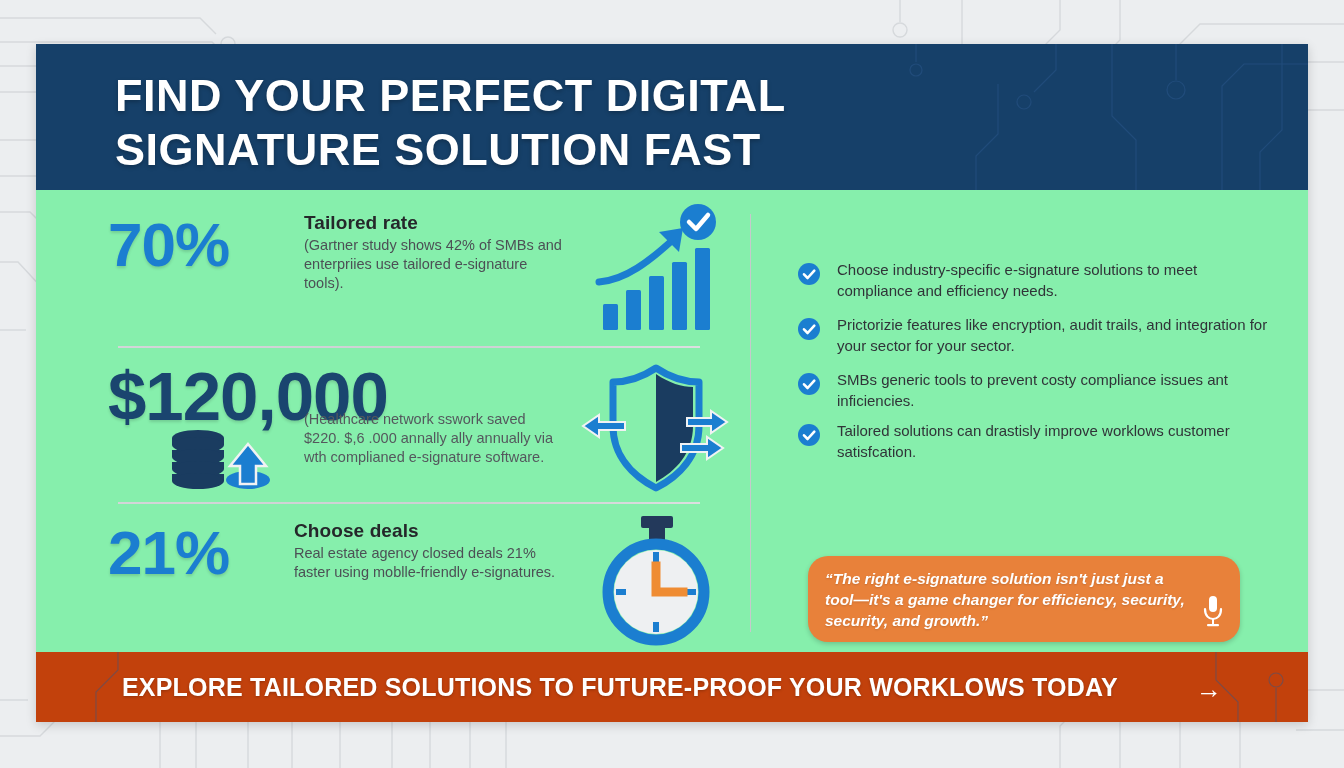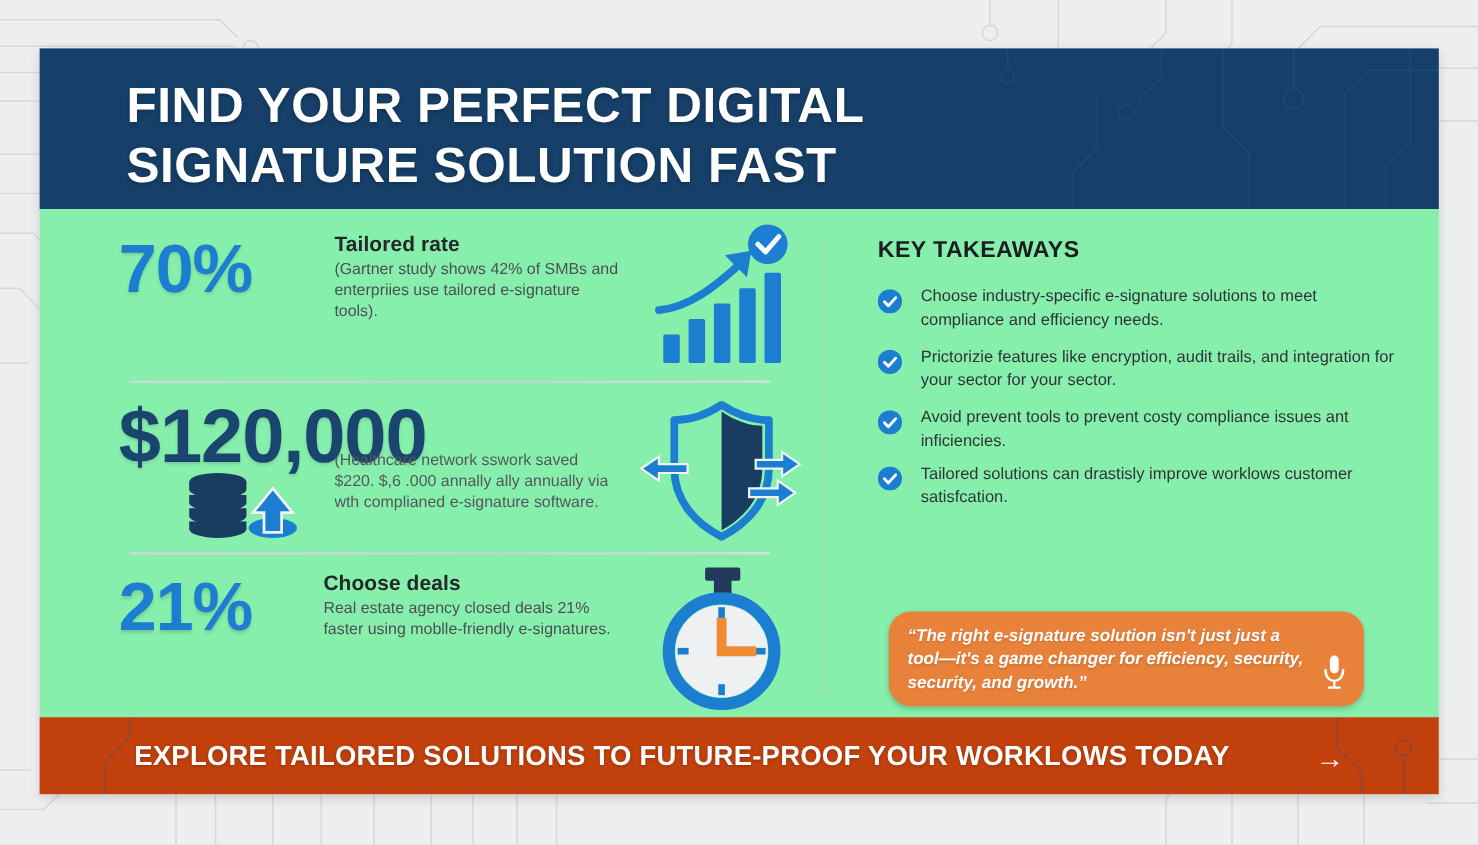--- a/index.html
+++ b/index.html
@@ -282,21 +282,20 @@
           <rect x="72" y="114" width="6" height="10" fill="#1b7ed0"></rect>
           <rect x="35" y="81" width="10" height="6" fill="#1b7ed0"></rect>
           <rect x="105" y="81" width="10" height="6" fill="#1b7ed0"></rect>
           <path d="M75 58 V84 H102" stroke="#ef8c33" stroke-width="9" fill="none" stroke-linecap="square"></path>
         </svg>
       </div>
 
     </div>
 
     <div class="takeaways">
-      <div class="tk-heading">KEY TAKEAWAYS</div>
       <div class="tk-list">
 
         <div class="tk-item">
           <svg class="check" viewBox="0 0 22 22">
             <circle cx="11" cy="11" r="11" fill="#1b7ed0"></circle>
             <path d="M6 11.3 L9.6 15 L16.3 7.6" stroke="#ffffff" stroke-width="2.6" fill="none" stroke-linecap="round" stroke-linejoin="round"></path>
           </svg>
           <div class="tk-text">Choose industry-specific e-signature solutions to meet compliance and efficiency needs.</div>
         </div>
 
@@ -306,21 +305,21 @@
             <path d="M6 11.3 L9.6 15 L16.3 7.6" stroke="#ffffff" stroke-width="2.6" fill="none" stroke-linecap="round" stroke-linejoin="round"></path>
           </svg>
           <div class="tk-text">Prictorizie features like encryption, audit trails, and integration for your sector for your sector.</div>
         </div>
 
         <div class="tk-item" style="margin-bottom:10px;">
           <svg class="check" viewBox="0 0 22 22">
             <circle cx="11" cy="11" r="11" fill="#1b7ed0"></circle>
             <path d="M6 11.3 L9.6 15 L16.3 7.6" stroke="#ffffff" stroke-width="2.6" fill="none" stroke-linecap="round" stroke-linejoin="round"></path>
           </svg>
-          <div class="tk-text">Avoid prevent tools to prevent costy compliance issues ant inficiencies.</div>
+          <div class="tk-text">SMBs generic tools to prevent costy compliance issues ant inficiencies.</div>
         </div>
 
         <div class="tk-item">
           <svg class="check" viewBox="0 0 22 22">
             <circle cx="11" cy="11" r="11" fill="#1b7ed0"></circle>
             <path d="M6 11.3 L9.6 15 L16.3 7.6" stroke="#ffffff" stroke-width="2.6" fill="none" stroke-linecap="round" stroke-linejoin="round"></path>
           </svg>
           <div class="tk-text">Tailored solutions can drastisly improve worklows customer satisfcation.</div>
         </div>
 

